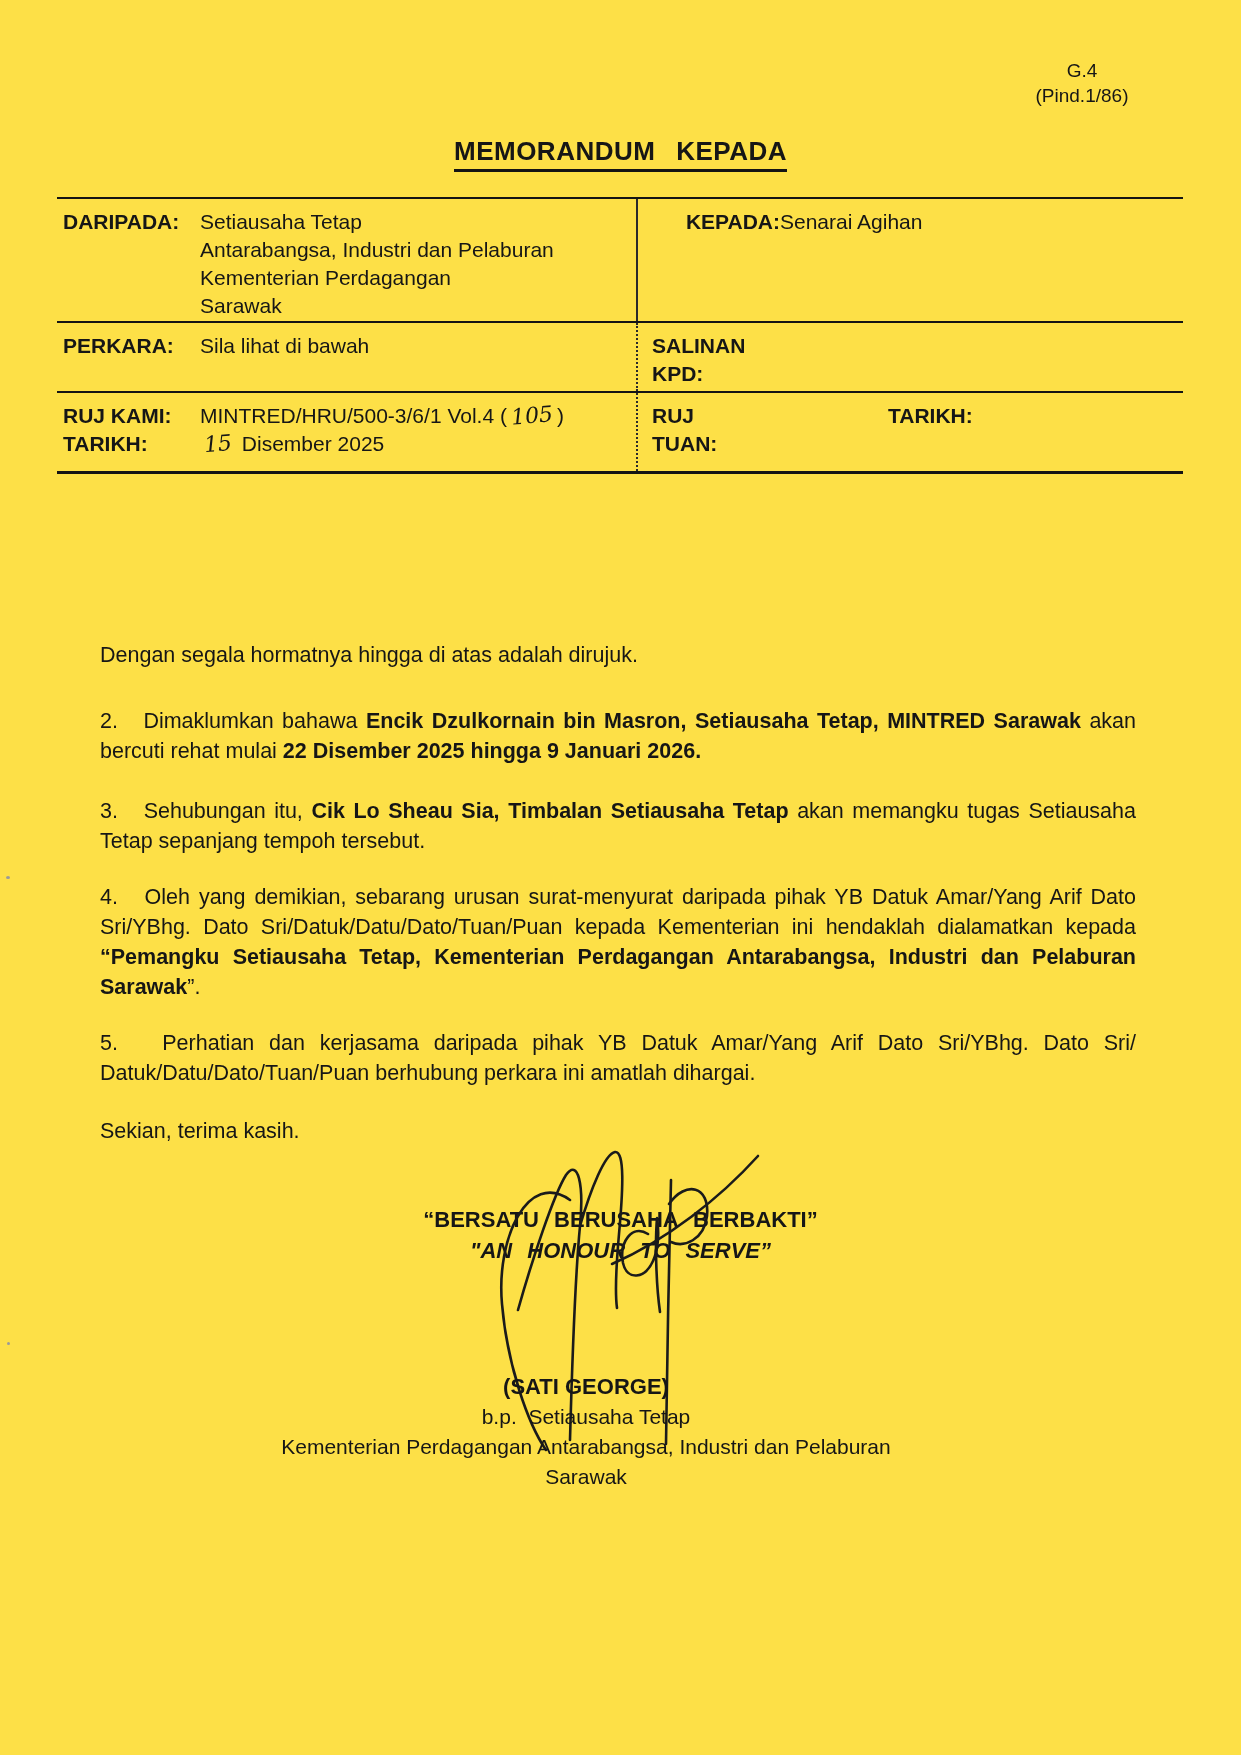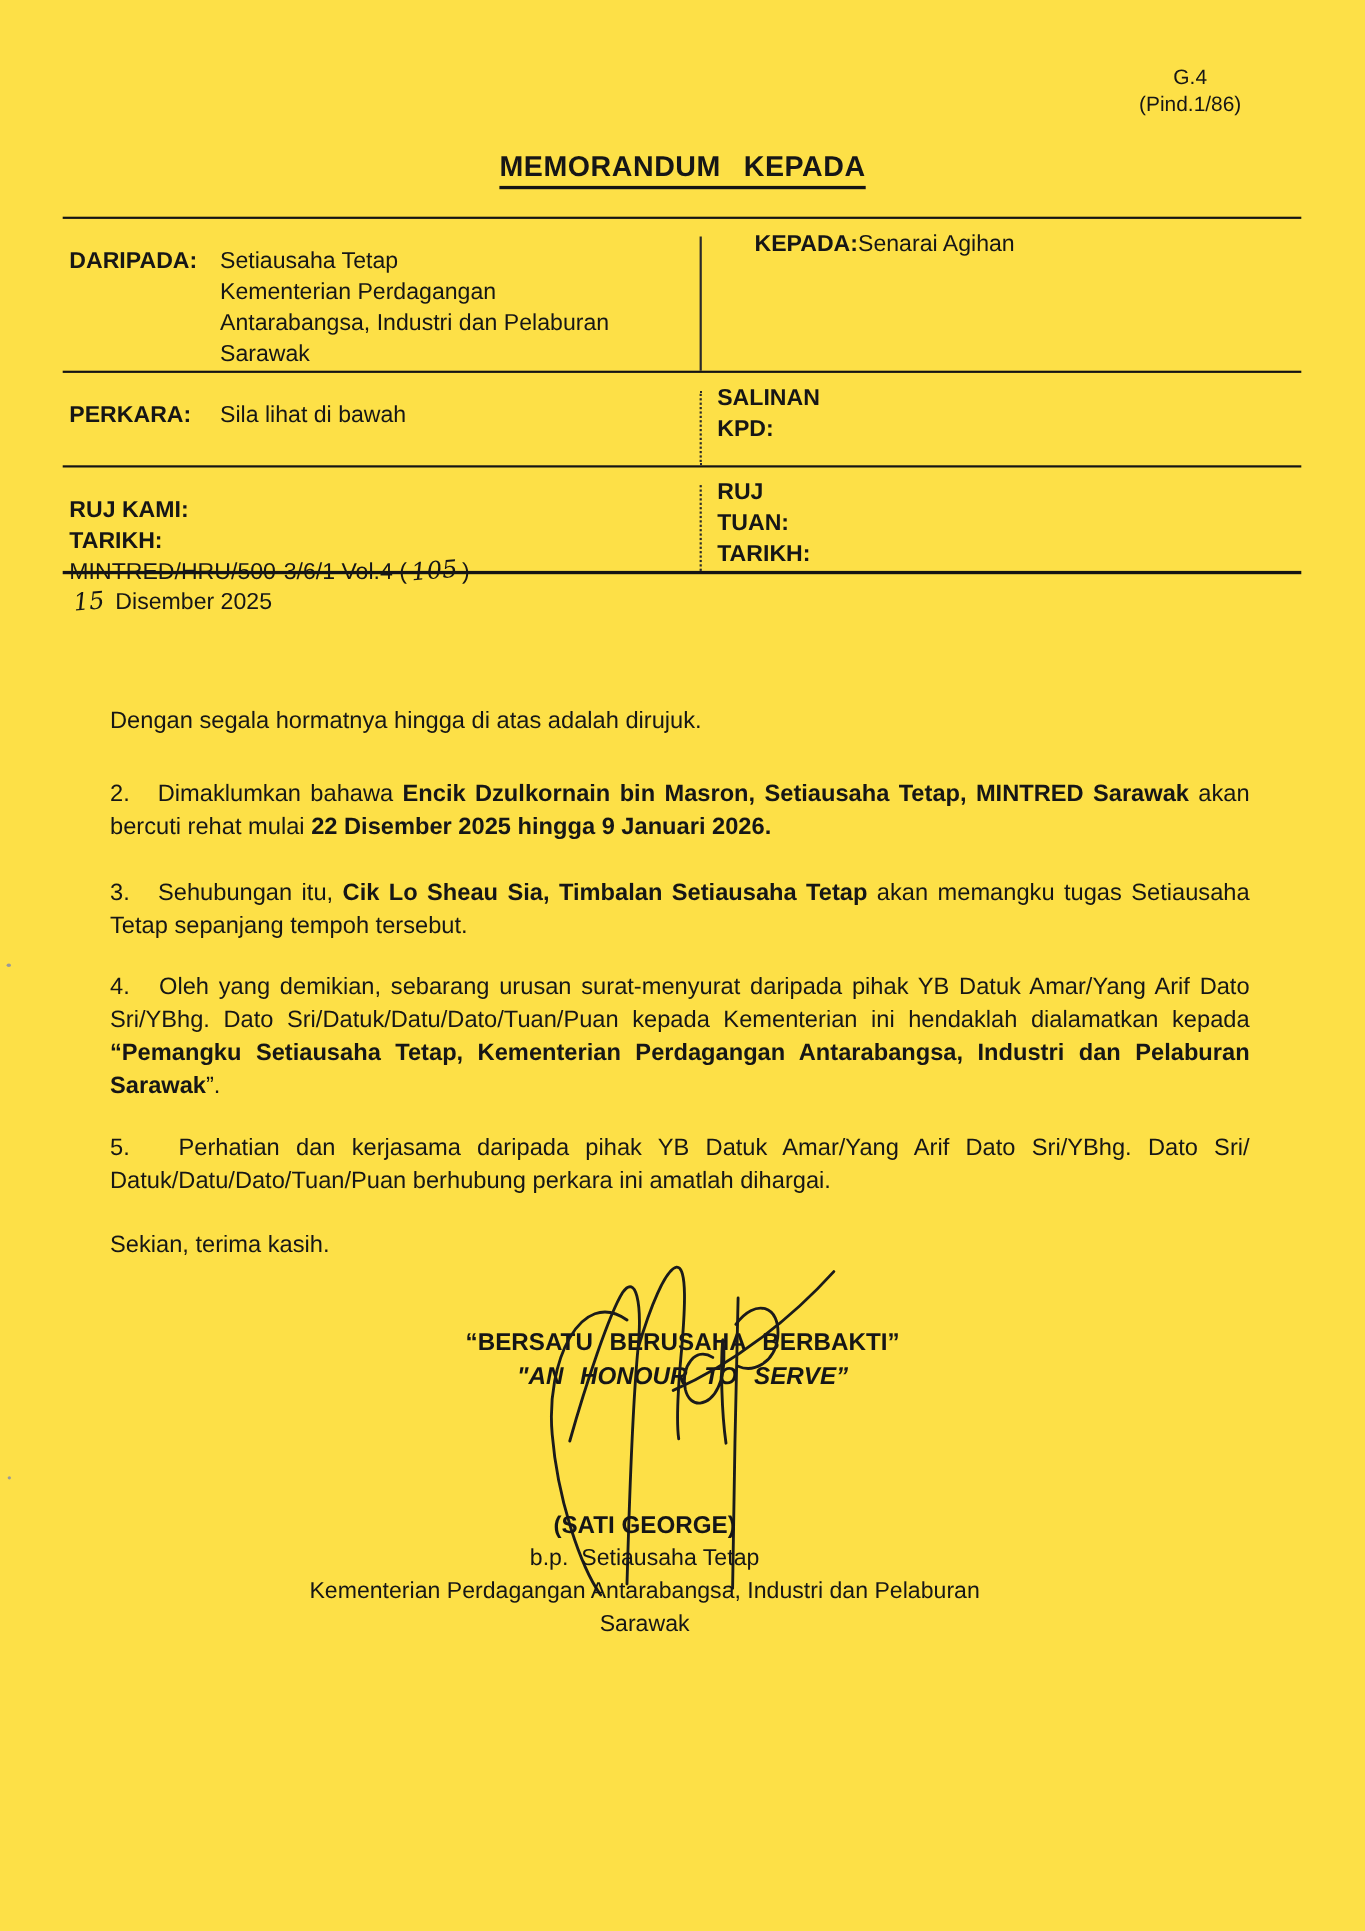--- a/index.html
+++ b/index.html
@@ -18,25 +18,25 @@
   .title{position:absolute;top:136px;left:0;width:100%;text-align:center;}
   .title span{font-size:26px;font-weight:bold;word-spacing:13px;letter-spacing:.5px;
               border-bottom:3px solid #141414;padding-bottom:3px;}
   
   .memo-table{position:absolute;top:197px;left:57px;width:1126px;
               border-top:2px solid #141414;border-bottom:3px solid #141414;
               font-size:21px;line-height:28px;}
   .trow{display:flex;}
   .trow.rb{border-bottom:2px solid #141414;}
   .cell{box-sizing:border-box;padding:9px 8px 0 6px;display:flex;align-items:flex-start;}
-  .cell.left{width:581px;margin-top:16px;}
+  .cell.left{width:581px;}
   .cell.right{flex:1;padding-left:14px;}
   .r1 .cell{height:122px;}
   .r2 .cell{height:68px;}
-  .r3 .cell{height:78px;flex-direction:column;}
+  .r3 .cell{height:78px;}
   .r1 .cell.left{border-right:2px solid #2a2a2a;}
   .r2 .cell.left,.r3 .cell.left{border-right:2px dotted #2a2a2a;}
   .lbl{font-weight:bold;flex:0 0 auto;}
   .w137{width:137px;}
   .kepada-lbl{width:128px;text-align:right;}
   .rt-lbl{width:236px;}
   .val{flex:1 1 auto;}
   .handwritten{font-family:"DejaVu Serif",serif;font-style:italic;font-size:22px;
                display:inline-block;transform:rotate(-5deg);padding:0 4px;}
   
@@ -80,22 +80,22 @@
   <div class="title">
     <span>MEMORANDUM KEPADA</span>
   </div>
 
   <div class="memo-table">
     <div class="trow r1 rb">
       <div class="cell left">
         <div class="lbl w137">DARIPADA:</div>
         <div class="val">
           <div>Setiausaha Tetap</div>
+          <div>Antarabangsa, Industri dan Pelaburan</div>
           <div>Kementerian Perdagangan</div>
-          <div>Antarabangsa, Industri dan Pelaburan</div>
           <div>Sarawak</div>
         </div>
       </div>
       <div class="cell right">
         <div class="lbl kepada-lbl">KEPADA:</div>
         <div class="val">Senarai Agihan</div>
       </div>
     </div>
 
     <div class="trow r2 rb">

